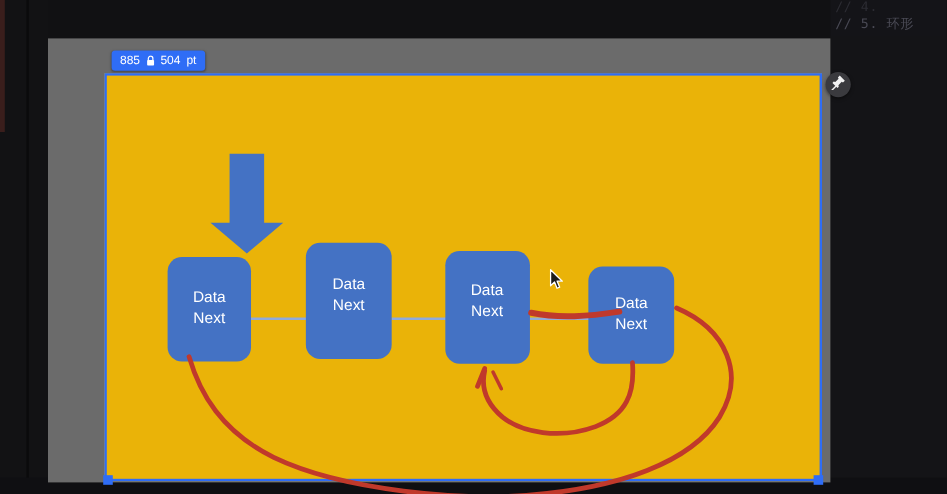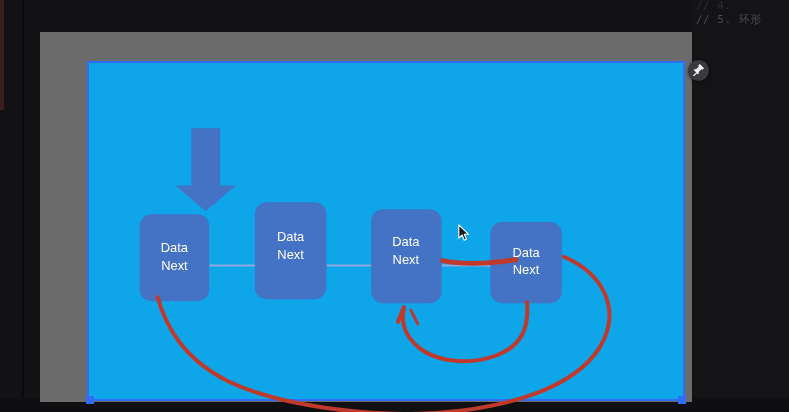--- a/index.html
+++ b/index.html
@@ -89,21 +89,21 @@
   }
   #dim-badge .lock-ic { display: block; line-height: 0; }
 
   
   #slide-frame {
     position: absolute;
     left: 47px; top: 29px;
     width: 598px; height: 340px;
     border: 2px solid #2f6df6;
     box-sizing: border-box;
-    background: #0ea5e9;
+    background: #eab308;
   }
   #slide-canvas {
     position: absolute;
     left: 0; top: 0;
     width: 100%; height: 100%;
     overflow: visible;
   }
   .sel-handle {
     position: absolute;
     width: 8px; height: 8px;
@@ -144,20 +144,31 @@
     <div class="code-fade"></div>
   </div>
 
   <div id="left-dark"></div>
   <div id="left-red-sliver"></div>
   <div id="left-seam"></div>
   <div id="bottom-dark"></div>
 
   <div id="workspace">
 
+    <div id="dim-badge">
+      <span>885</span>
+      <span class="lock-ic">
+        <svg width="7" height="9" viewBox="0 0 7 9">
+          <path d="M1.6 4V2.7a1.9 1.9 0 0 1 3.8 0V4" fill="none" stroke="#ffffff" stroke-width="1"></path>
+          <rect x="0.6" y="3.9" width="5.8" height="4.6" rx="0.7" fill="#ffffff"></rect>
+        </svg>
+      </span>
+      <span>504</span>
+      <span>pt</span>
+    </div>
 
     <div id="slide-frame">
       <svg id="slide-canvas" viewBox="0 0 598 340" preserveAspectRatio="none">
 
         <defs>
           <marker id="conn-arrow" markerWidth="6" markerHeight="6" refX="5" refY="3" orient="auto" markerUnits="strokeWidth">
             <path d="M0,0.6 L5.5,3 L0,5.4 Z" fill="#6C8FCB"></path>
           </marker>
         </defs>
 

